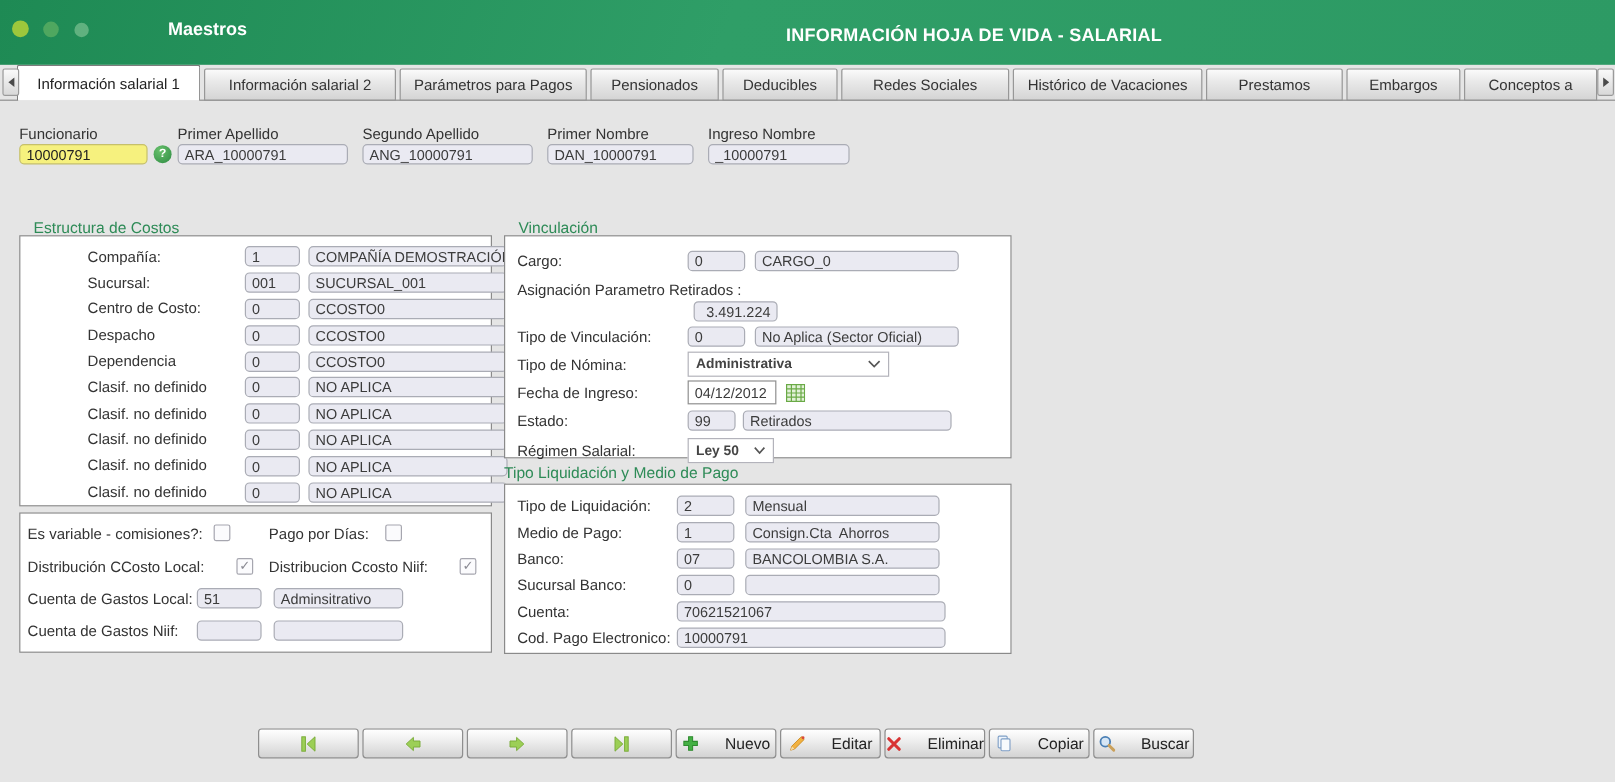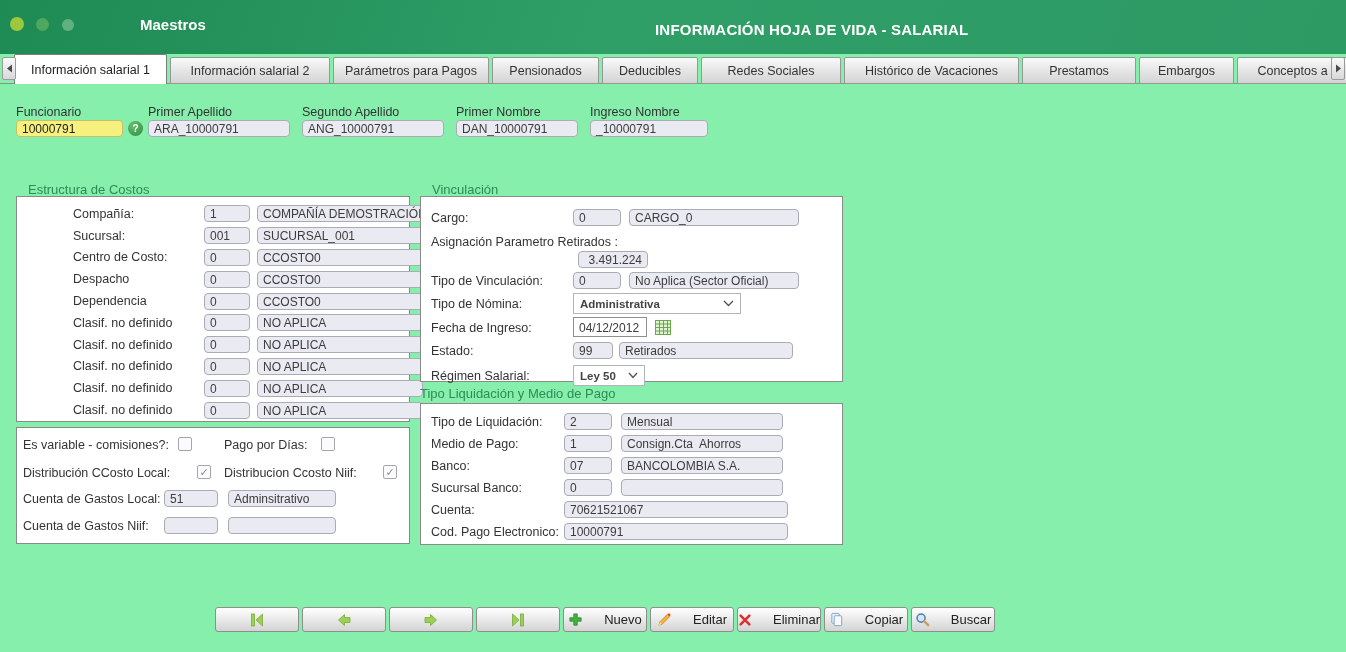--- a/index.html
+++ b/index.html
@@ -1,17 +1,17 @@
 <!DOCTYPE html>
 <html><head>
 <meta charset="utf-8">
 <style>
   html,body{margin:0;padding:0;background:#fff;}
   body{font-family:"Liberation Sans",sans-serif;}
-  #app{position:relative;width:1346px;height:652px;background:#86efac;overflow:hidden;}
+  #app{position:relative;width:1346px;height:652px;background:#e5e5e5;overflow:hidden;}
 
   
   .titlebar{position:absolute;left:0;top:0;width:1346px;height:54px;
     background:linear-gradient(110deg,#1e8a54 0%,#2f9e67 45%,#2d9a64 100%);}
   .dot{position:absolute;border-radius:50%;}
   .dot1{left:10px;top:17px;width:14px;height:14px;background:#9dc73c;}
   .dot2{left:36px;top:18px;width:13px;height:13px;background:#58ab62;opacity:.85;}
   .dot3{left:62px;top:19px;width:12px;height:12px;background:#8cc99b;opacity:.6;}
   .app-title{position:absolute;left:140px;top:16px;color:#fff;font-size:15px;font-weight:bold;}
   .page-title{position:absolute;left:655px;top:21px;color:#fff;font-size:15px;font-weight:bold;letter-spacing:.2px;}
@@ -85,21 +85,21 @@
         <path d="M1 0.5 L6 4.5 L1 8.5 Z" fill="#4a4a4a"></path>
       </svg>
   </div>
   <div class="tabbar">
     <div class="tab active" style="width:153px">Información salarial 1</div>
     <div class="tab" style="width:160px">Información salarial 2</div>
     <div class="tab" style="width:156px">Parámetros para Pagos</div>
     <div class="tab" style="width:107px">Pensionados</div>
     <div class="tab" style="width:96px">Deducibles</div>
     <div class="tab" style="width:140px">Redes Sociales</div>
-    <div class="tab" style="width:175px">Histórico de Vacaciones</div>
+    <div class="tab" style="width:158px">Histórico de Vacaciones</div>
     <div class="tab" style="width:114px">Prestamos</div>
     <div class="tab" style="width:95px">Embargos</div>
     <div class="tab" style="width:111px">Conceptos a</div>
   </div>
 
   <div class="lbl" style="left:16px;top:105px">Funcionario</div>
   <div class="field yellow" style="left:16px;top:120px;width:107px">10000791</div>
   <div class="helpicon" style="left:128px;top:121px">?</div>
 
   <div class="lbl" style="left:148px;top:105px">Primer Apellido</div>

